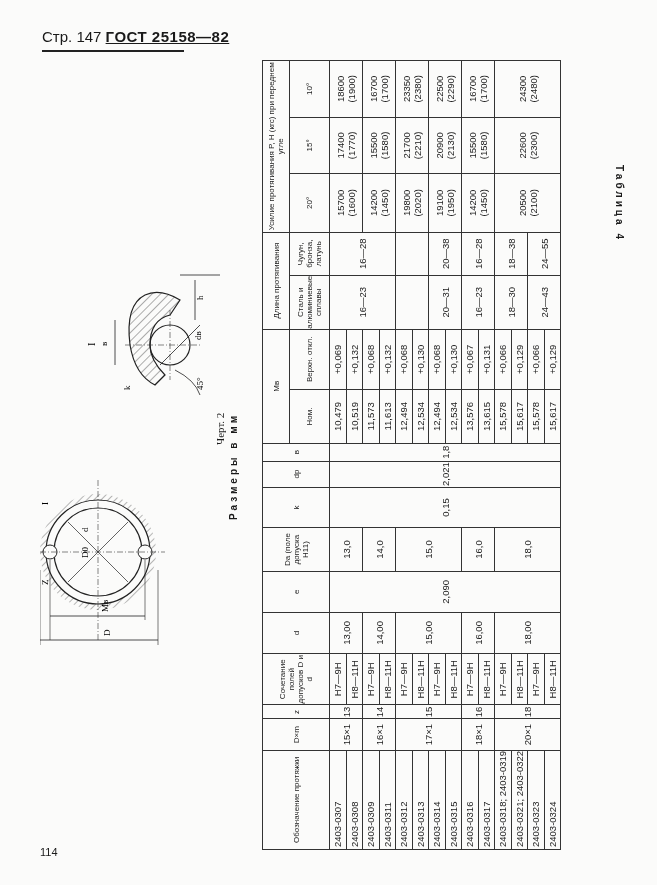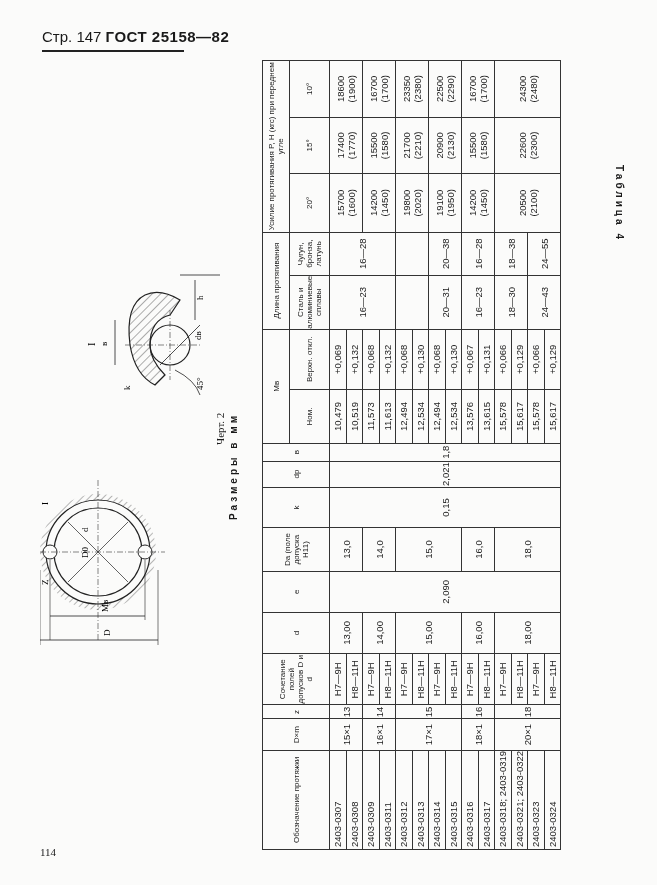--- a/index.html
+++ b/index.html
@@ -1,20 +1,20 @@
 <!DOCTYPE html>
 <html><head>
 <meta charset="utf-8">
 <style>
   html,body{margin:0;padding:0;}
   body{width:657px;height:885px;background:#fbfbfa;position:relative;overflow:hidden;font-family:"Liberation Serif",serif;color:#1a1a1a;}
   .hdr{position:absolute;left:42px;top:28px;font-size:15px;font-family:"Liberation Sans",sans-serif;}
-  .hdr .ttl{font-weight:bold;letter-spacing:0.5px;}
+  .hdr .ttl{font-weight:bold;letter-spacing:0.5px;text-decoration:underline;}
   .hdr-line{position:absolute;left:42px;top:50px;width:142px;border-top:2px solid #222;}
-  .pageno{position:absolute;left:40px;top:846px;font-size:11px;font-family:Liberation Serif, serif;}
+  .pageno{position:absolute;left:40px;top:846px;font-size:11px;font-family:Liberation Sans, sans-serif;}
   .drawing{position:absolute;}
   .cap{position:absolute;font-size:11px;transform:rotate(-90deg);transform-origin:left top;white-space:nowrap;}
   .rot{position:absolute;left:262px;top:850px;width:790px;height:360px;transform:rotate(-90deg);transform-origin:left top;}
   table{border-collapse:collapse;width:790px;font-size:9.5px;font-family:"Liberation Sans",sans-serif;}
   td,th{border:1px solid #333;padding:0;text-align:center;vertical-align:middle;font-weight:normal;}
   th{font-size:8px;line-height:9px;}
   .tname{position:absolute;font-family:"Liberation Sans",sans-serif;font-size:10px;font-weight:bold;letter-spacing:3px;}
   .units{position:absolute;font-family:"Liberation Sans",sans-serif;font-size:10px;font-weight:bold;letter-spacing:3px;}
   .desig{text-align:left;padding-left:2px;white-space:nowrap;}
 </style>

